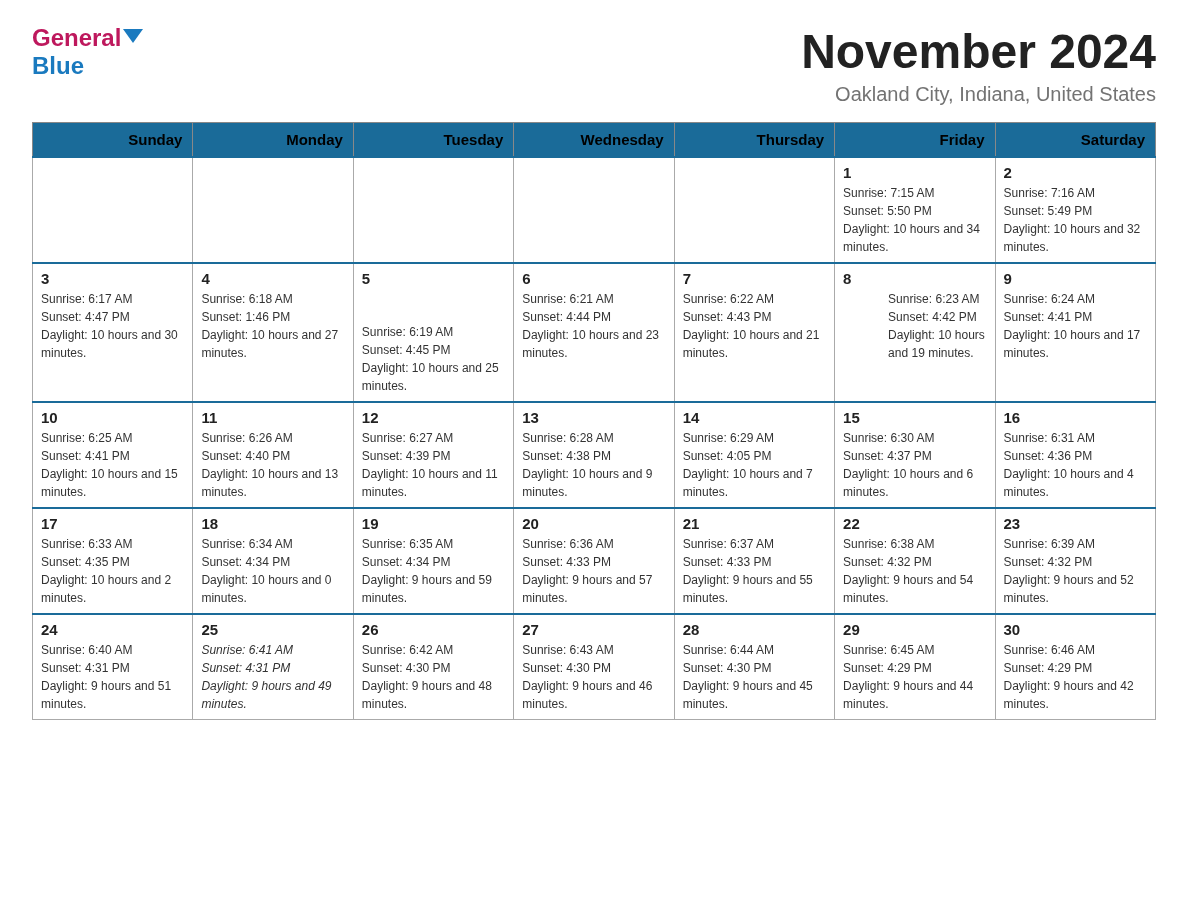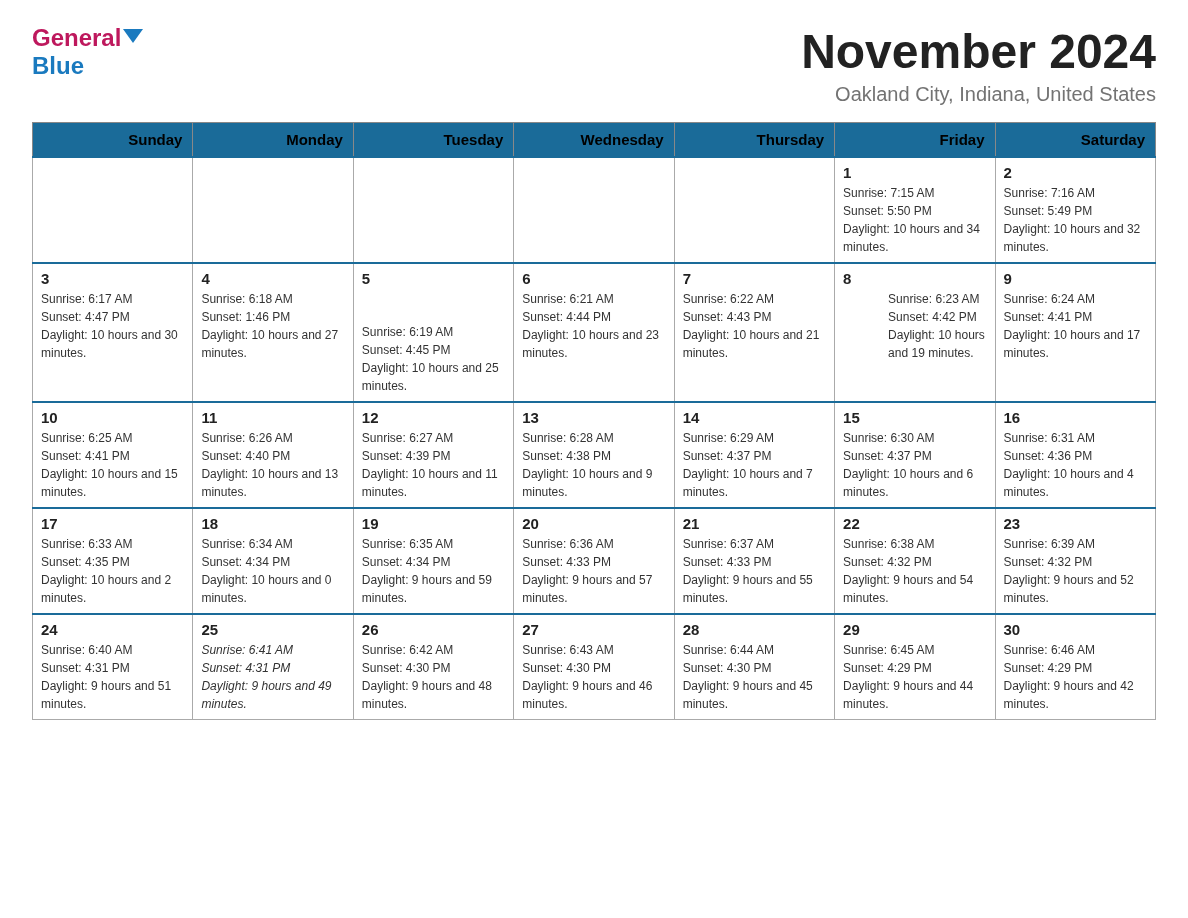--- a/index.html
+++ b/index.html
@@ -210,21 +210,21 @@
         </td>
         <td>
           <span class="day-num">13</span>
           <div class="day-info" style="white-space: pre-line;">Sunrise: 6:28 AM
 Sunset: 4:38 PM
 Daylight: 10 hours and 9 minutes.</div>
         </td>
         <td>
           <span class="day-num">14</span>
           <div class="day-info" style="white-space: pre-line;">Sunrise: 6:29 AM
-Sunset: 4:37 PM
+Sunset: 4:05 PM
 Daylight: 10 hours and 7 minutes.</div>
         </td>
         <td>
           <span class="day-num">15</span>
           <div class="day-info" style="white-space: pre-line;">Sunrise: 6:30 AM
 Sunset: 4:37 PM
 Daylight: 10 hours and 6 minutes.</div>
         </td>
         <td>
           <span class="day-num">16</span>

